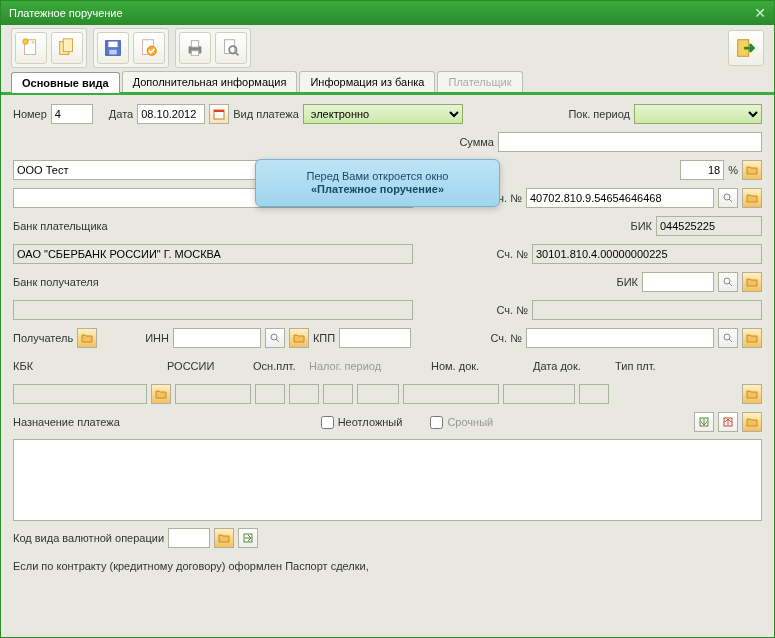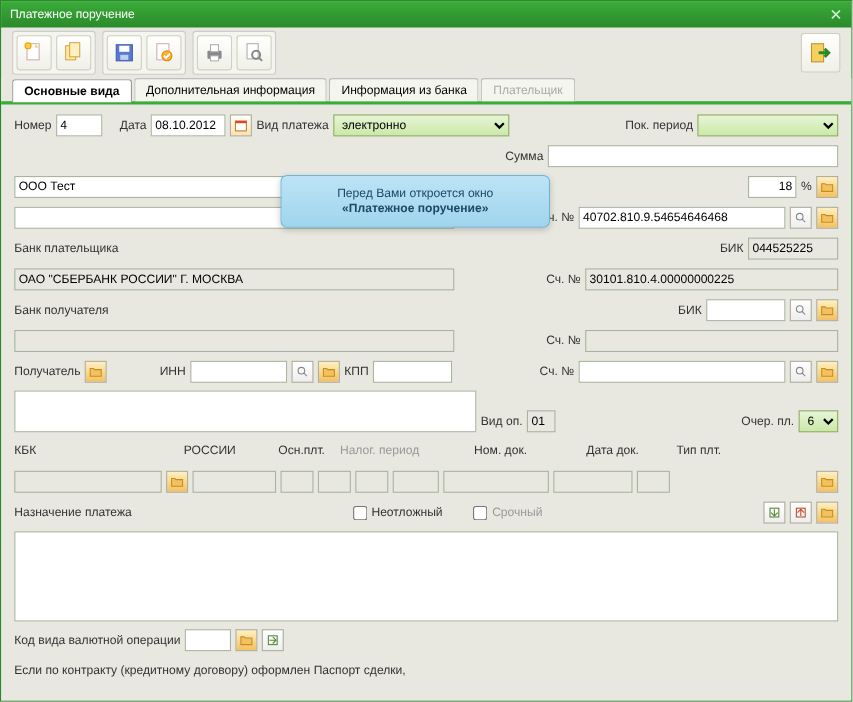--- a/index.html
+++ b/index.html
@@ -164,21 +164,21 @@
           <svg viewBox="0 0 12 12">
             <path d="M1 3 L4 3 L5 4 L11 4 L11 10 L1 10 Z" fill="#f5c060" stroke="#c09020"></path>
           </svg>
         </div>
 </div>
 
 <div class="row">
   <span class="lbl">Банк плательщика</span>
   <div class="sp"></div>
   <span class="lbl">БИК</span>
-  <input type="text" style="width: 82px;" class="ro" readonly="" value="044525225">
+  <input type="text" style="width: 106px;" class="ro" readonly="" value="044525225">
 </div>
 
 <div class="row">
   <input type="text" style="width: 400px;" class="ro" readonly="" value="ОАО &quot;СБЕРБАНК РОССИИ&quot; Г. МОСКВА">
   <div class="sp"></div>
   <span class="lbl">Сч. №</span>
   <input type="text" style="width: 230px;" class="ro" readonly="" value="30101.810.4.00000000225">
 </div>
 
 <div class="row">
@@ -238,32 +238,20 @@
             <line x1="7" y1="7" x2="10" y2="10" stroke="#888"></line>
           </svg>
         </div>
   <div class="ibtn folder">
           <svg viewBox="0 0 12 12">
             <path d="M1 3 L4 3 L5 4 L11 4 L11 10 L1 10 Z" fill="#f5c060" stroke="#c09020"></path>
           </svg>
         </div>
 </div>
 
-<div class="row">
-  <textarea style="width: 420px;"></textarea>
-  <div style="display:flex;flex-direction:column;justify-content:flex-end;height:38px;flex:1">
-    <div style="display:flex;align-items:center;gap:4px">
-      <span class="lbl">Вид оп.</span>
-      <input type="text" style="width: 26px;" class="ro" readonly="" value="01">
-      <div class="sp"></div>
-      <span class="lbl">Очер. пл.</span>
-      <select class="green-sel" style="width:36px"><option>6</option></select>
-    </div>
-  </div>
-</div>
 
 <div class="row" style="margin-top:4px">
   <span class="lbl" style="width:150px">КБК</span>
   <span class="lbl" style="width:82px">РОССИИ</span>
   <span class="lbl" style="width:52px">Осн.плт.</span>
   <span class="lbl" style="width:118px;color:#999">Налог. период</span>
   <span class="lbl" style="width:98px">Ном. док.</span>
   <span class="lbl" style="width:78px">Дата док.</span>
   <span class="lbl">Тип плт.</span>
 </div>

